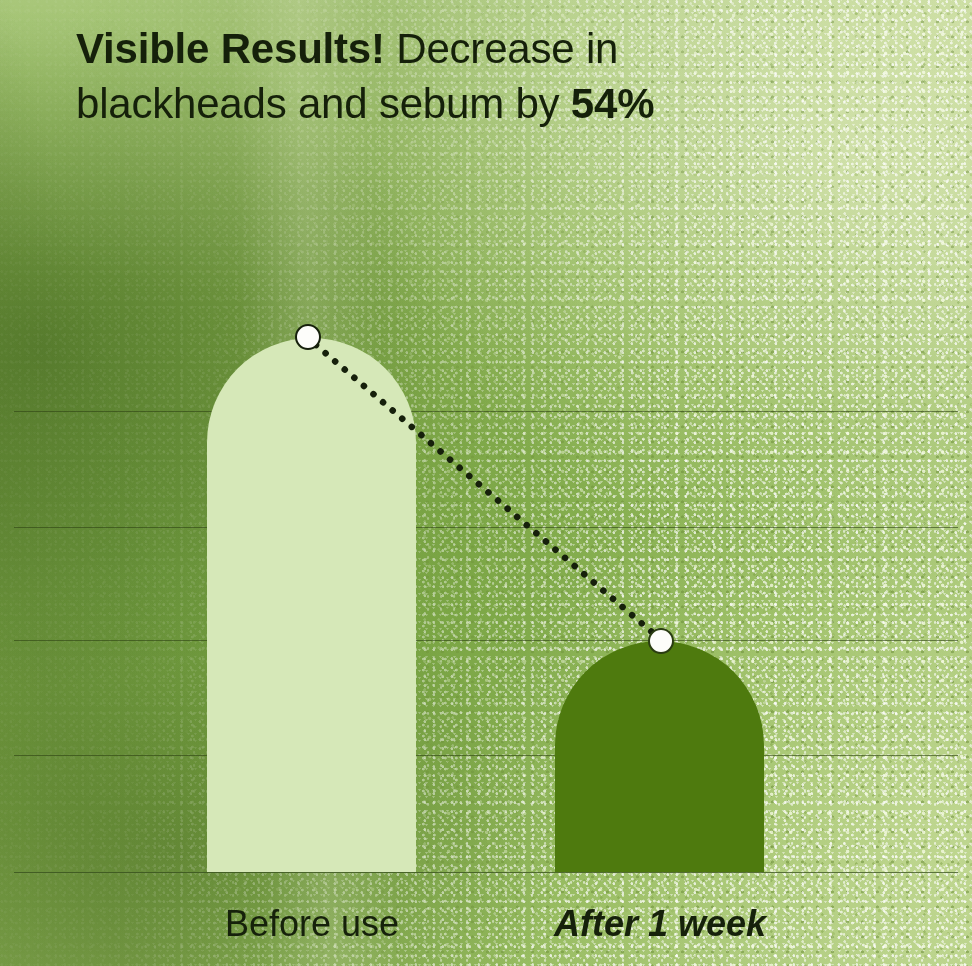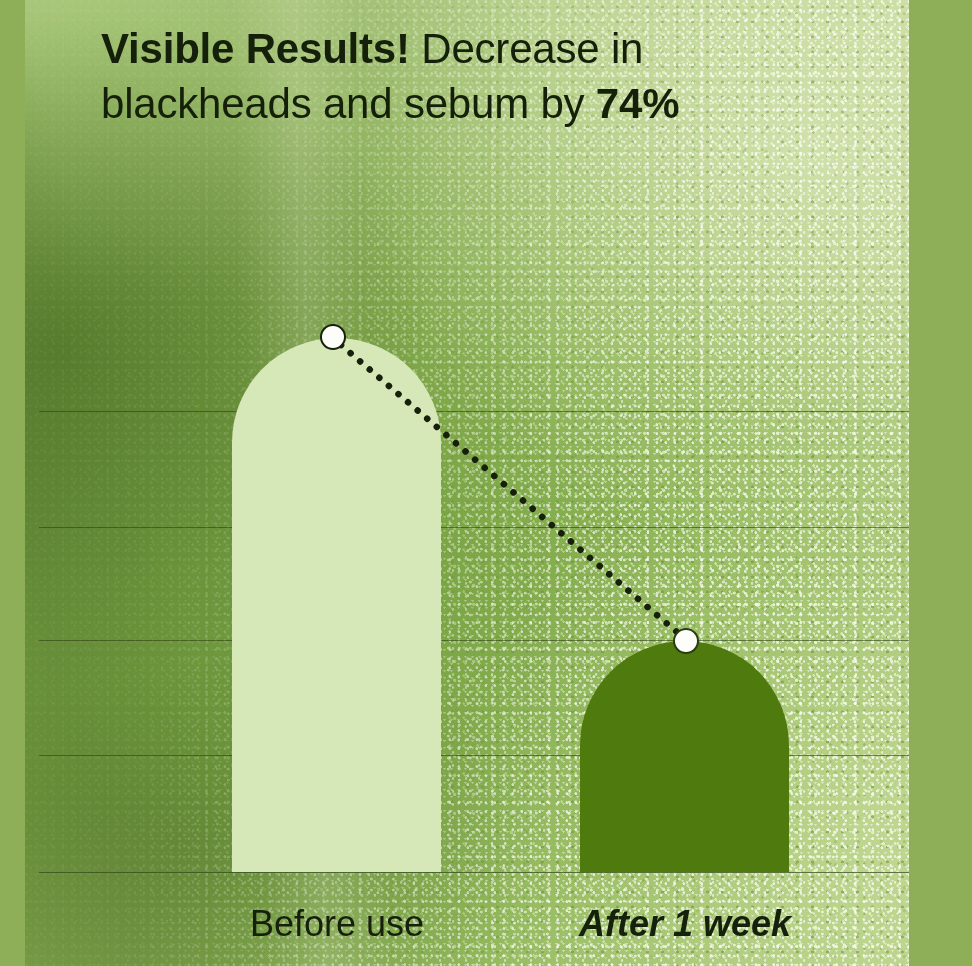--- a/index.html
+++ b/index.html
@@ -2,21 +2,21 @@
 <html><head>
 <meta charset="utf-8">
 <title>Visible Results Chart</title>
 <style>
   html,body{margin:0;padding:0;}
   body{
     width:972px;height:966px;overflow:hidden;
     font-family:"Liberation Sans","DejaVu Sans",sans-serif;
     background:#8fae58;
   }
-  #stage{position:relative;width:884px;height:966px;overflow:hidden;margin-left:25px;}
+  #stage{position:relative;width:972px;height:966px;overflow:hidden;}
 
   
   .bg{position:absolute;inset:0;}
   .bg-base{
     background:
       radial-gradient(130% 95% at 12% 58%, #6f9a3e 0%, #7aa544 26%, #93b95c 52%, #aecb7e 74%, #c3d894 100%),
       linear-gradient(100deg,#6d9a3c 0%,#83ab4c 30%,#a9c878 58%,#c6da99 80%,#cfdfa2 100%);
   }
   .bg-shade{
     background:
@@ -94,21 +94,21 @@
 <div id="stage">
 
   <div class="bg bg-base"></div>
   <div class="bg bg-shade"></div>
   <div class="bg bg-grain"></div>
   <div class="bg bg-grain2"></div>
   <div class="bg bg-streak"></div>
 
   <div class="headline">
     <span class="b">Visible Results!</span><span class="r"> Decrease in</span><br>
-    <span class="r">blackheads and sebum by </span><span class="b">74%</span>
+    <span class="r">blackheads and sebum by </span><span class="b">54%</span>
   </div>
 
   <div class="chart">
 
     <div class="gridlines">
       <div class="gridline" style="top:411px"></div>
       <div class="gridline" style="top:527px"></div>
       <div class="gridline" style="top:640px"></div>
       <div class="gridline" style="top:755px"></div>
     </div>

